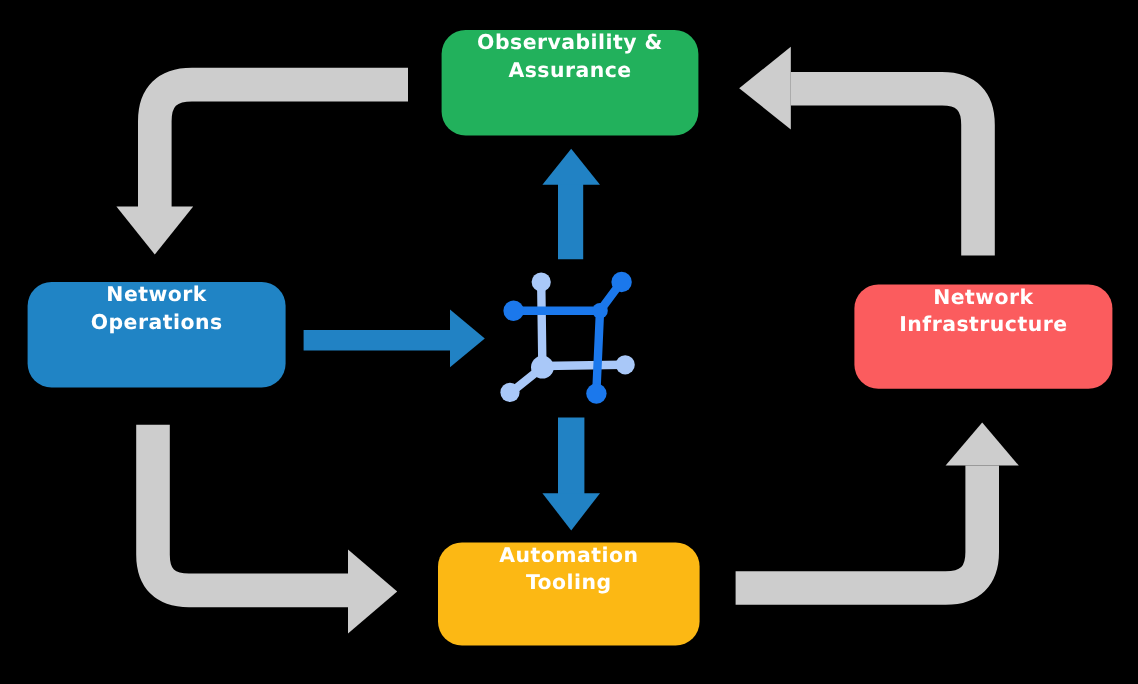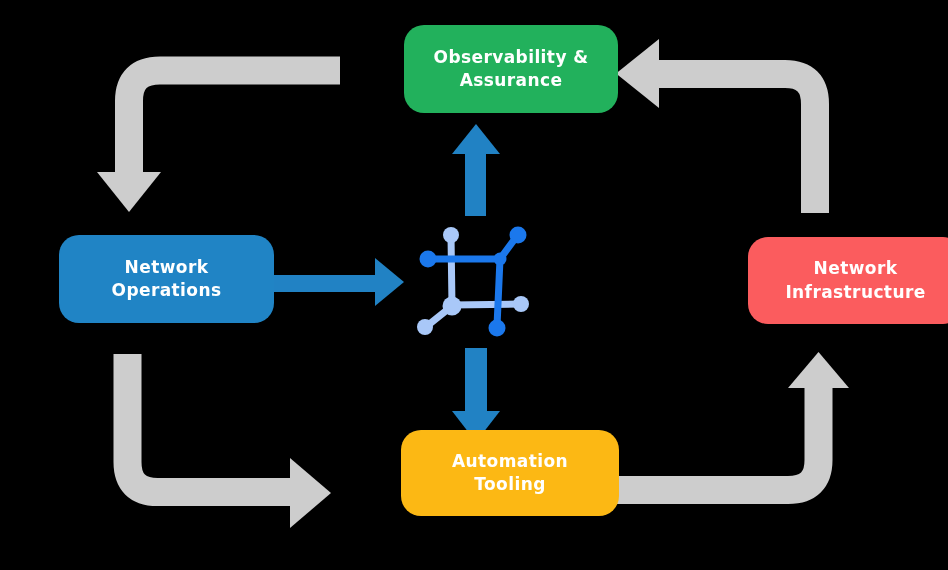--- a/index.html
+++ b/index.html
@@ -20,37 +20,35 @@
   #arrow-layer {
     position: absolute;
     left: 0; top: 0;
     width: 948px; height: 570px;
     display: block;
   }
   .node {
     position: absolute;
     border-radius: 20px;
     display: flex;
-    align-items: center;
     justify-content: center;
     text-align: center;
-    margin-left: 36px;
   }
   .node-label {
     color: var(--label-text, #fff);
     font-size: 17px;
     font-weight: 600;
     line-height: 1.38;
     letter-spacing: 0.4px;
     white-space: pre-line;
   }
   .node-observability { left: 368px; top: 25px;  width: 214px; height: 88px; }
   .node-operations    { left: 23px;  top: 235px; width: 215px; height: 88px; }
   .node-infrastructure{ left: 712px; top: 237px; width: 215px; height: 87px; }
-  .node-automation    { left: 365px; top: 430px; width: 218px; height: 86px; }
+  .node-automation    { left: 365px; top: 452px; width: 218px; height: 86px; }
 
   .gray-shaft {
     fill: none;
     stroke: var(--gray-arrow, #cdcdcd);
     stroke-width: 28;
   }
   .gray-head { fill: var(--gray-arrow, #cdcdcd); stroke: none; }
 
   .blue-shaft {
     fill: none;

